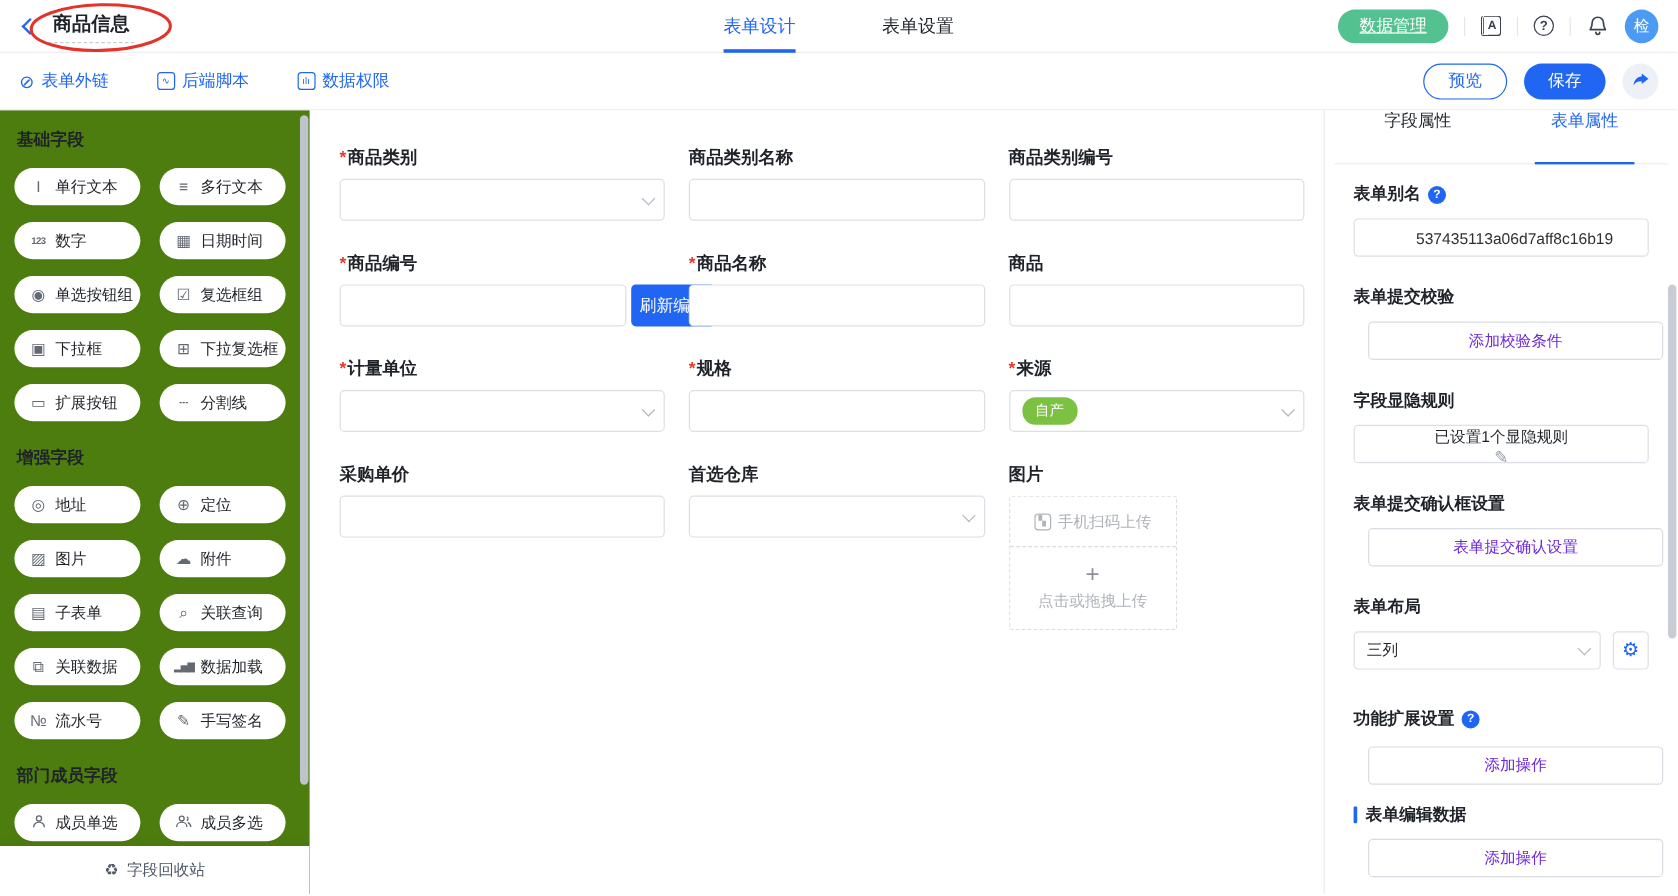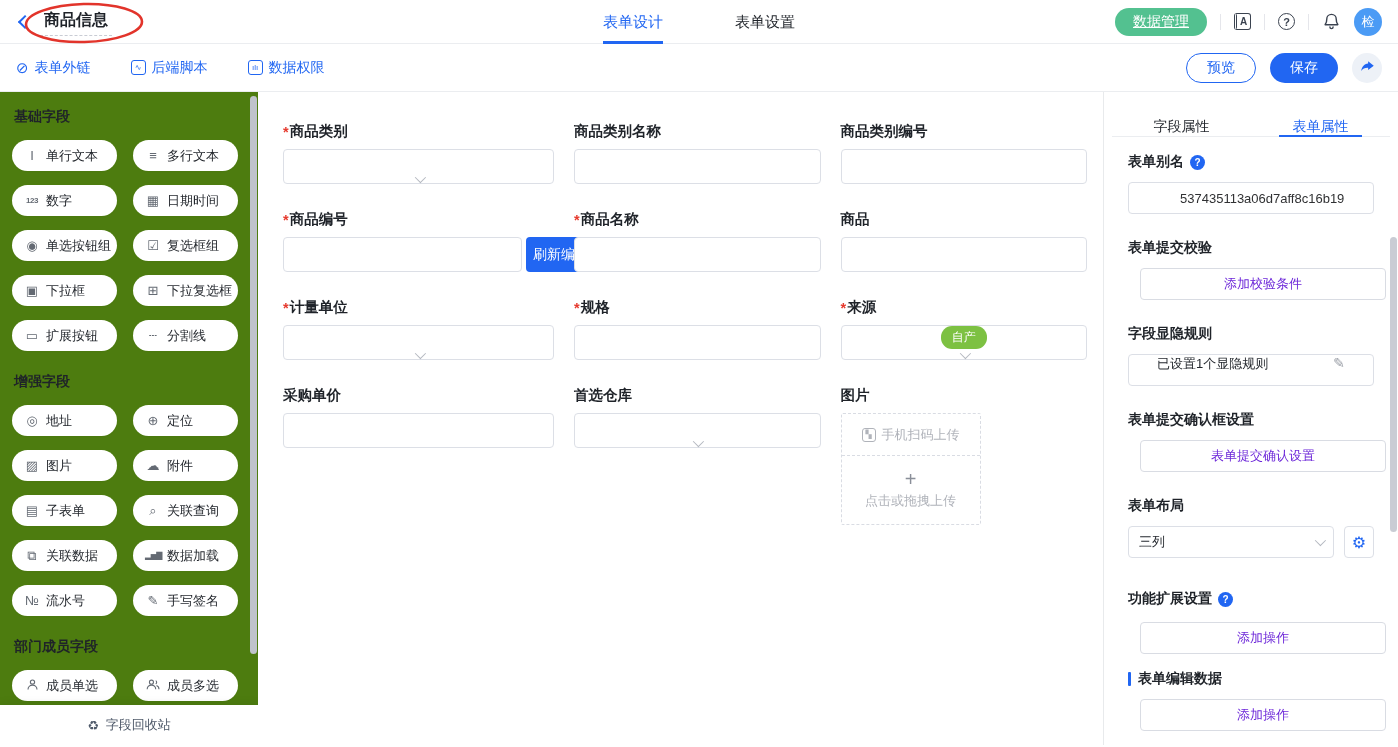--- a/index.html
+++ b/index.html
@@ -59,54 +59,54 @@
     box-shadow:0 -2px 8px rgba(31,35,41,.08); display:flex; align-items:center; justify-content:center;
     gap:7px; font-size:13px; color:#4e5969; cursor:pointer; }
 
   
   .canvas { flex:1; background:#fff; padding:30px 16px 0 25px; overflow:hidden; }
   .form-grid { display:grid; grid-template-columns:repeat(3,1fr); column-gap:20px; row-gap:26px; }
   .f-label { font-size:14.5px; font-weight:bold; margin-bottom:8px; display:flex; align-items:center; }
   .req-star { color:#e63a2e; margin-right:1px; }
   .ctl { height:35px; border:1px solid #dcdfe6; border-radius:4px; background:#fff; display:flex;
     align-items:center; padding:0 10px; font-size:14px; }
-  .ctl.select { justify-content:space-between; cursor:pointer;flex-direction:column; }
+  .ctl.select { justify-content:space-between; cursor:pointer; }
   .chev { width:8px; height:8px; border-right:1.5px solid #b4b8c0; border-bottom:1.5px solid #b4b8c0;
     transform:rotate(45deg) translateY(-2px); flex:none; }
   .inp-row { display:flex; gap:4px; }
   .inp-row .ctl { flex:1; }
   .mini-btn { height:35px; border:none; background:#2166f2; color:#fff; font-size:14px; padding:0 7px;
     border-radius:4px; cursor:pointer; flex:none; }
   .tag-green { background:#7dc142; color:#fff; font-size:12px; padding:3px 11px; border-radius:11px; }
   .upload { width:140px; border:1px dashed #d9dce3; border-radius:2px; }
   .upload-scan { height:42px; border-bottom:1px dashed #d9dce3; display:flex; align-items:center;
     justify-content:center; gap:6px; color:#b0b3ba; font-size:13px; cursor:pointer; }
   .upload-scan .boxed { border-color:#b0b3ba; width:14px; height:14px; font-size:8px; }
   .upload-main { height:68px; display:flex; flex-direction:column; align-items:center; justify-content:center;
     gap:4px; color:#b0b3ba; font-size:13px; cursor:pointer; }
   .plus { font-size:20px; color:#8a8f99; line-height:18px; }
   input.bare { border:none; outline:none; flex:1; font-size:13px; color:#303133; background:transparent; min-width:0;
     font-family:"Liberation Sans","DejaVu Sans",sans-serif;margin-left:41px; }
 
   
   .panel { width:295px; border-left:1px solid #e8eaec; background:#fff; position:relative; overflow:hidden; }
   .panel-tabs { height:45px; display:flex; border-bottom:1px solid #ebedf0; margin:0 8px; }
-  .ptab { flex:1; display:flex; align-items:flex-end; justify-content:center; font-size:14px; cursor:pointer; position:relative; }
+  .ptab { flex:1; display:flex; align-items:flex-start; justify-content:center; font-size:14px; cursor:pointer; position:relative; }
   .ptab.active { color:#2166f2; }
   .ptab.active::after { content:""; position:absolute; left:28px; right:28px; bottom:-1px; height:2.5px; background:#2166f2; }
   .panel-body { padding:16px 24px 0; }
   .p-label { font-size:14px; font-weight:bold; margin-bottom:11px; display:flex; align-items:center; gap:6px; }
   .q-icon { width:15px; height:15px; border-radius:50%; background:#2166f2; color:#fff; font-size:10px;
     font-weight:bold; display:flex; align-items:center; justify-content:center; cursor:pointer; }
   .p-group { margin-bottom:25px; }
   .p-input { height:32px; border:1px solid #dcdfe6; border-radius:4px; display:flex; align-items:center; padding:0 10px; }
   .p-btn { width:100%; height:32px; background:#fff; border:1px solid #d9dce3; border-radius:4px;
     font-size:13px; color:#6d28d9; cursor:pointer; font-family:inherit;margin-left:12px; }
-  .p-edit-box { height:32px; border:1px solid #dcdfe6; border-radius:4px; display:flex; align-items:flex-start;
-    justify-content:space-between; padding:0 28px; font-size:13px; cursor:pointer; }
+  .p-edit-box { height:32px; border:1px solid #dcdfe6; border-radius:4px; display:flex; align-items:center;
+    justify-content:space-between; padding:0 28px; font-size:13px; cursor:pointer;flex-direction:column; }
   .pen { color:#9ca0a8; font-size:14px; }
   .layout-row { display:flex; gap:10px; }
   .p-select { width:210px; height:32px; border:1px solid #dcdfe6; border-radius:4px; display:flex;
     align-items:center; justify-content:space-between; padding:0 10px; font-size:13px; cursor:pointer; }
   .gear-btn { width:31px; height:32px; border:1px solid #dcdfe6; border-radius:4px; background:#fff;
     display:flex; align-items:center; justify-content:center; color:#2166f2; font-size:16px; cursor:pointer; }
   .sub-label { font-size:14px; font-weight:bold; display:flex; align-items:center; gap:7px; margin-bottom:11px; }
   .blue-bar { width:3px; height:14px; background:#2166f2; border-radius:1px; }
   .panel-scroll { position:absolute; right:1px; top:145px; width:7px; height:295px; border-radius:4px; background:#c9ccd4; }
 </style>

